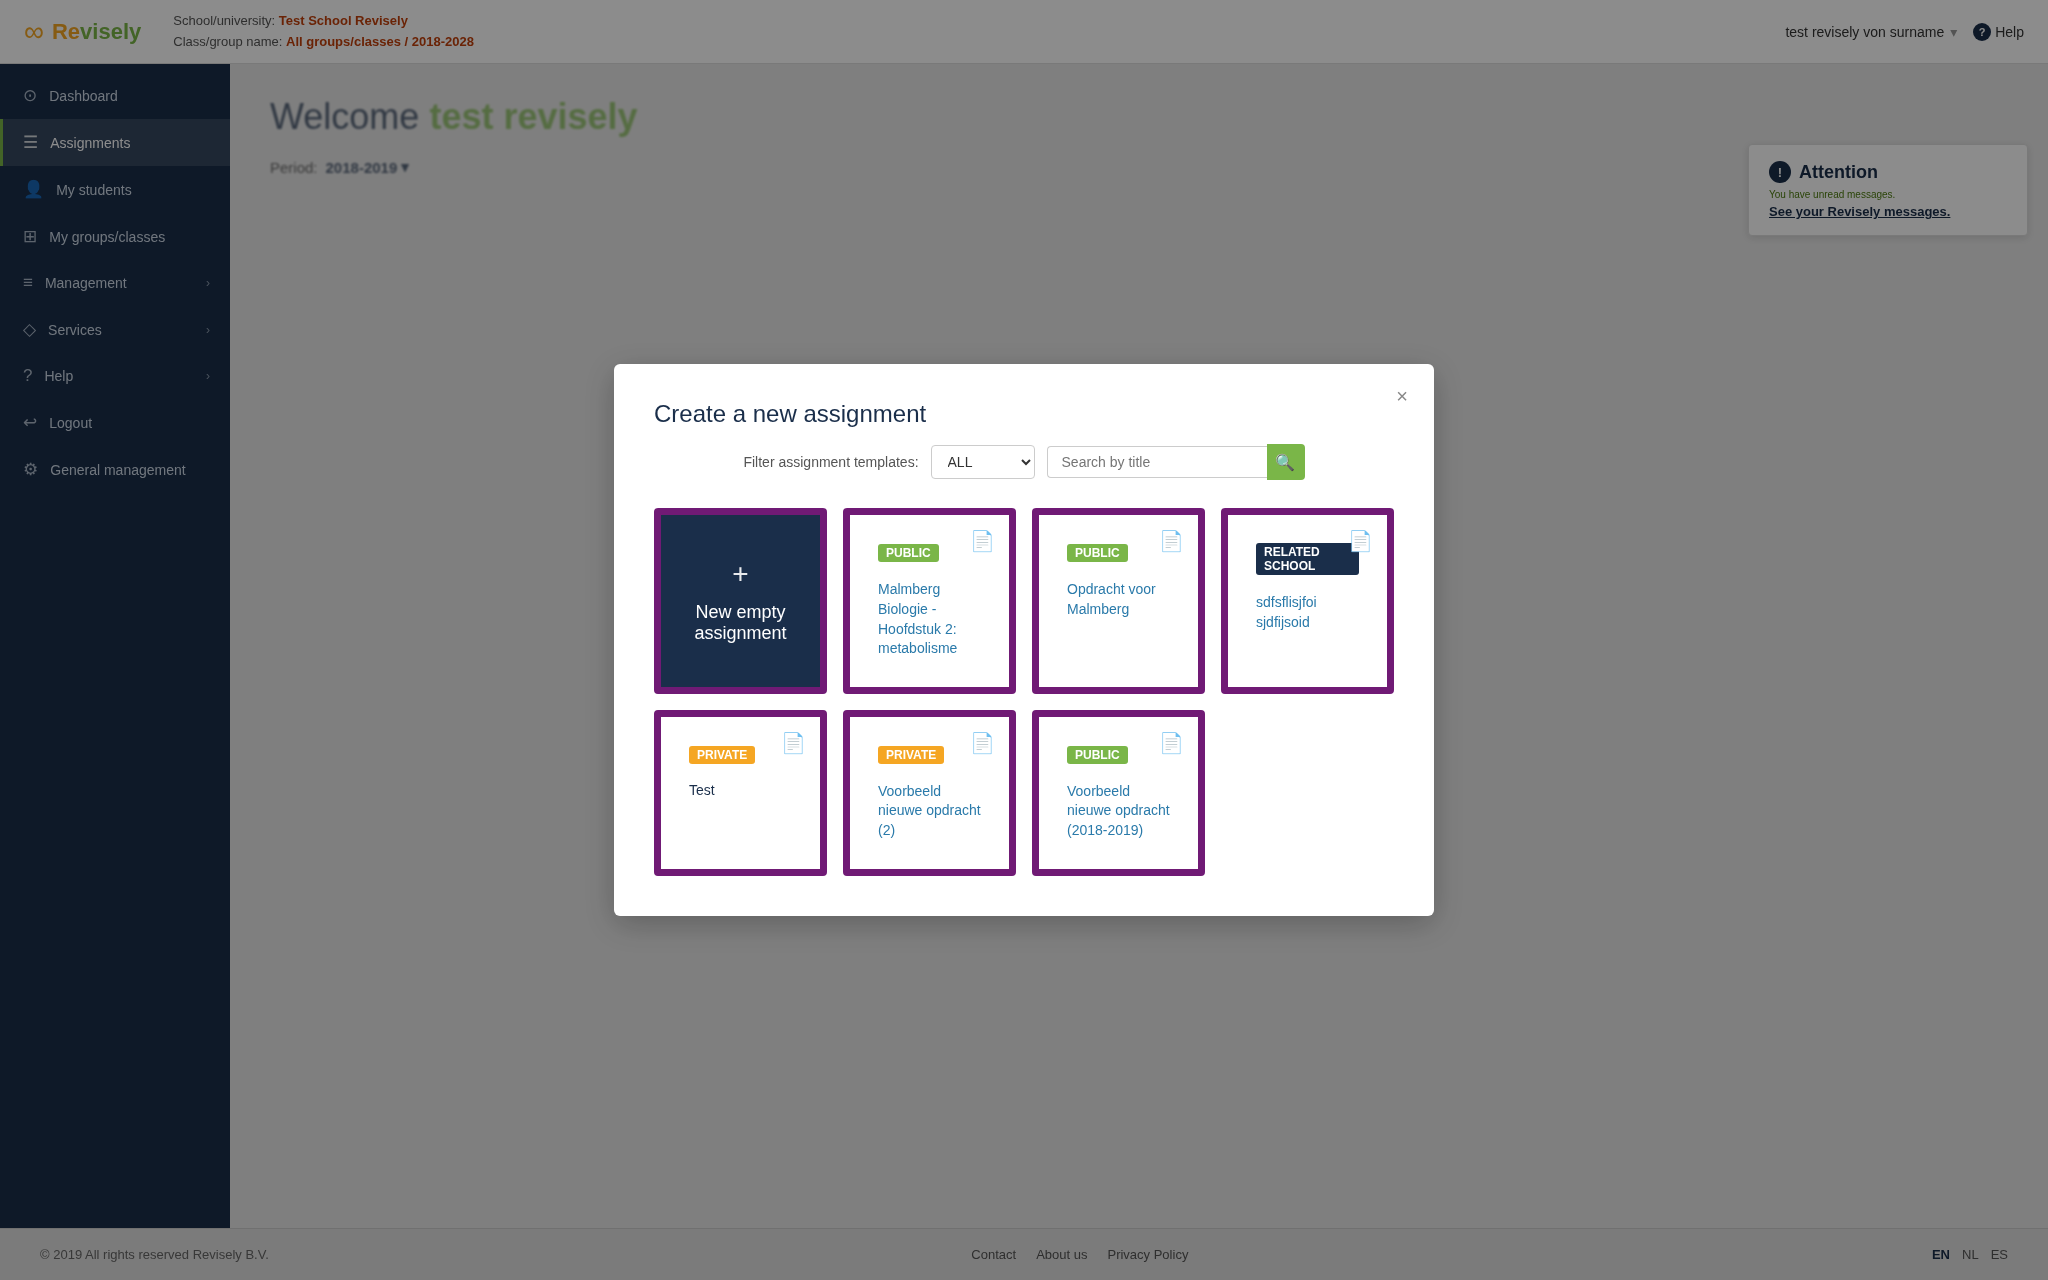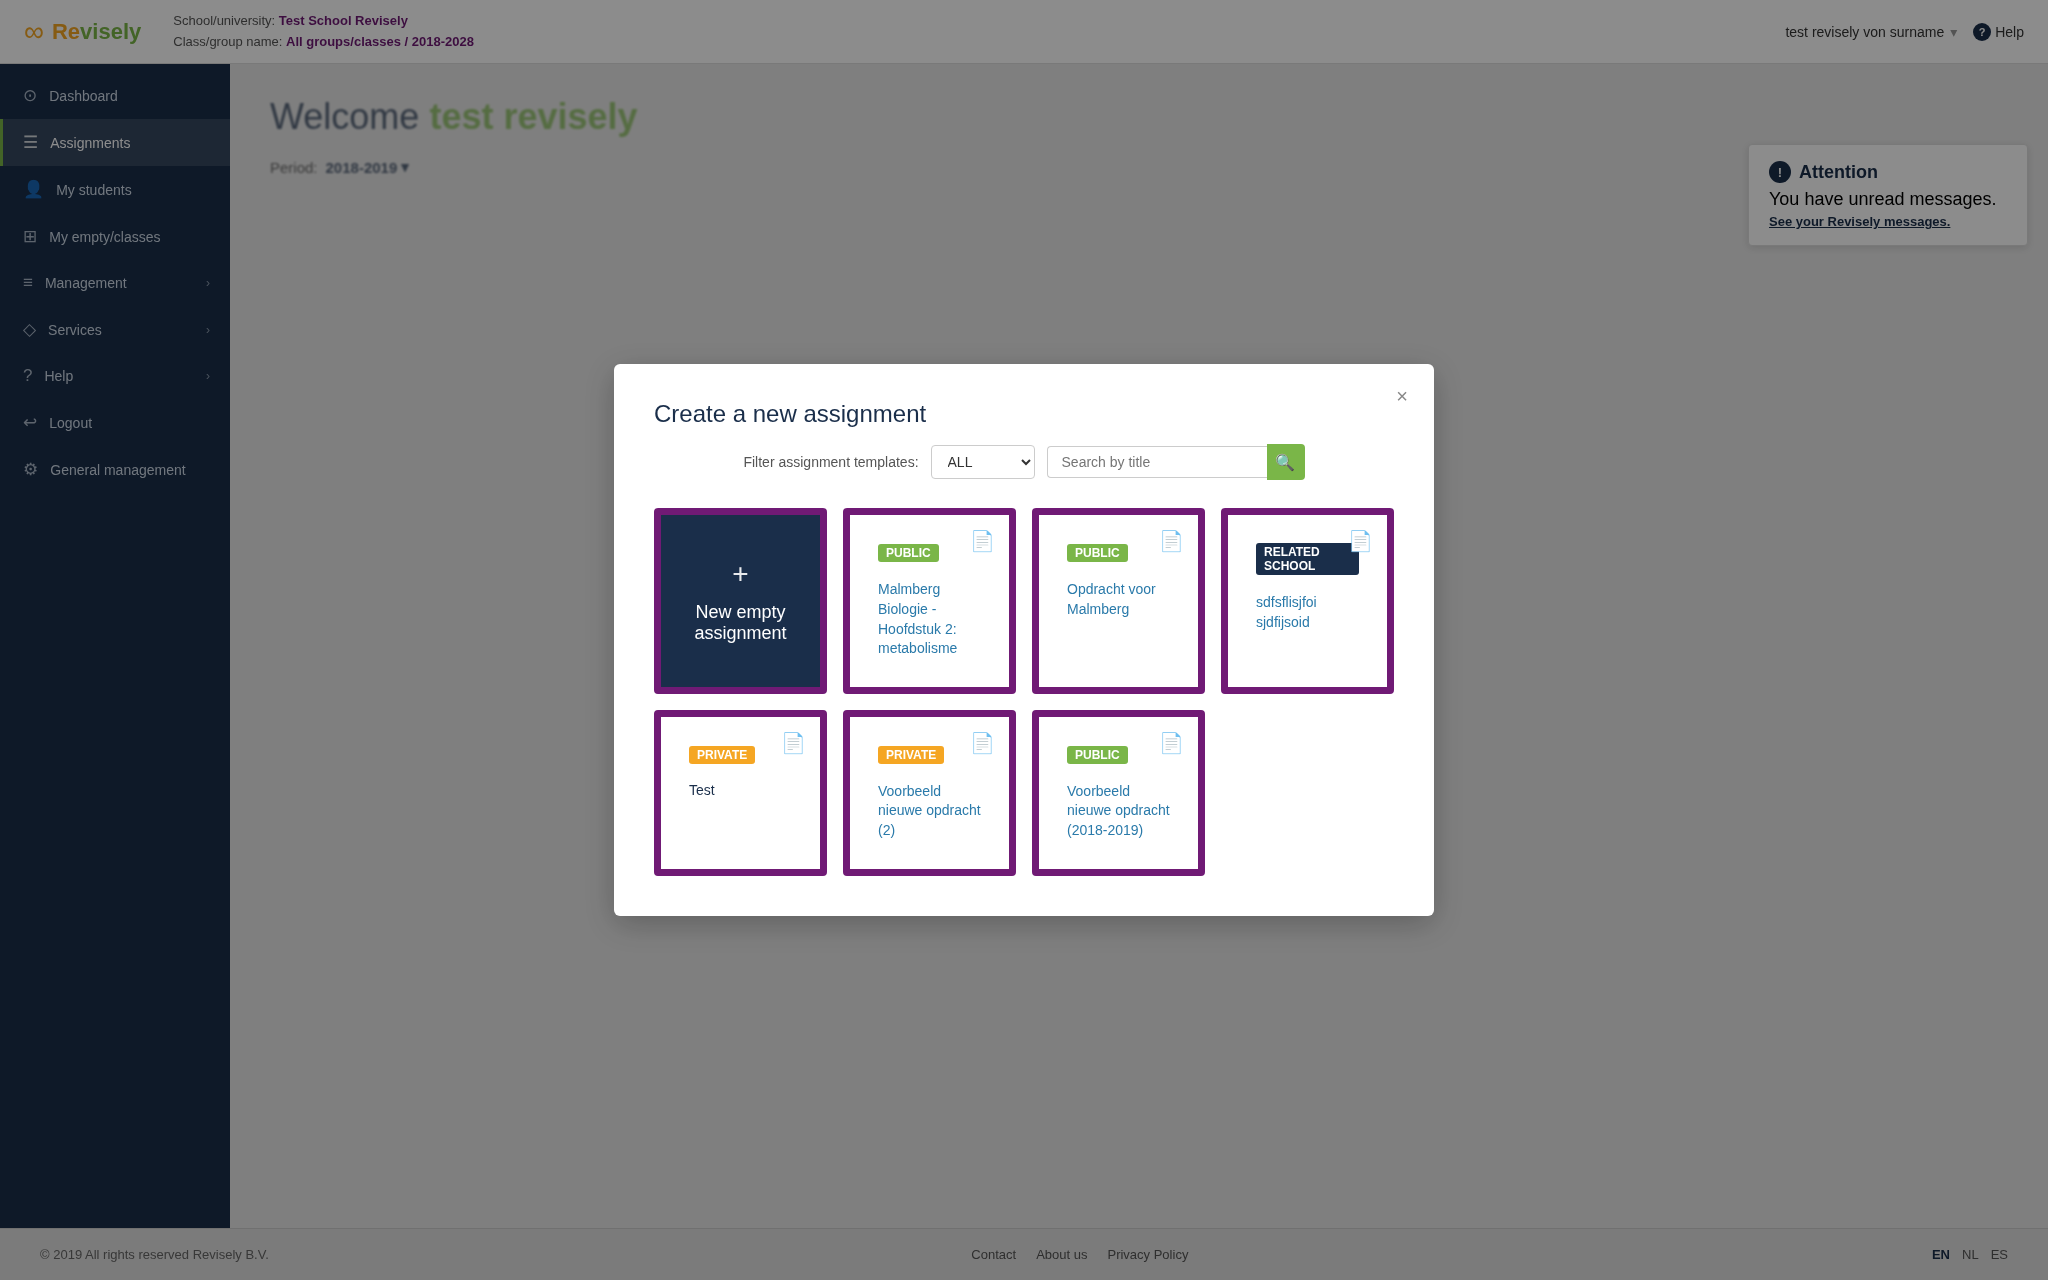--- a/index.html
+++ b/index.html
@@ -15,21 +15,21 @@
       padding: 0 24px;
       height: 64px;
       flex-shrink: 0;
     }
     .top-bar-left { display: flex; align-items: center; gap: 32px; }
     .logo { display: flex; align-items: center; gap: 8px; }
     .logo-icon { font-size: 28px; color: #f5a623; }
     .logo-text { font-size: 22px; font-weight: 700; color: #1a2e4a; }
     .logo-text span { color: #7ab648; }
     .school-info { font-size: 13px; color: #555; line-height: 1.6; }
-    .school-info strong { color: #701a75; }
+    .school-info strong { color: #c2410c; }
     .top-bar-right { display: flex; align-items: center; gap: 16px; }
     .user-menu { display: flex; align-items: center; gap: 6px; font-size: 14px; color: #333; cursor: pointer; }
     .user-menu-caret { color: #999; }
     .help-btn { display: flex; align-items: center; gap: 4px; font-size: 14px; color: #333; cursor: pointer; }
     .help-btn .help-circle { width: 18px; height: 18px; border-radius: 50%; background: #1a2e4a; color: #fff; display: flex; align-items: center; justify-content: center; font-size: 11px; font-weight: bold; }
 
     
     .main-layout { display: flex; flex: 1; }
 
     
@@ -82,21 +82,21 @@
       border: 1px solid #ddd;
       border-radius: 4px;
       padding: 16px 20px;
       width: 280px;
       box-shadow: 0 2px 8px rgba(0,0,0,0.12);
       z-index: 5;
     }
     .attention-header { display: flex; align-items: center; gap: 8px; margin-bottom: 6px; }
     .attention-icon { width: 22px; height: 22px; border-radius: 50%; background: #1a2e4a; color: #fff; display: flex; align-items: center; justify-content: center; font-size: 13px; font-weight: bold; flex-shrink: 0; }
     .attention-title { font-size: 18px; font-weight: 600; color: #1a2e4a; }
-    .attention-body { font-size: 18px; color: #000000; margin-bottom: 4px; }
+    .attention-body { font-size: 10px; color: #4d7c0f; margin-bottom: 4px; }
     .attention-link { font-size: 13px; color: #1a2e4a; font-weight: 600; text-decoration: underline; cursor: pointer; }
 
     
     .modal-overlay {
       position: fixed;
       top: 0; left: 0; right: 0; bottom: 0;
       background: rgba(0,0,0,0.45);
       z-index: 100;
       display: flex;
       align-items: center;
@@ -286,21 +286,21 @@
     <div class="sidebar-item active">
       <span class="sidebar-icon">☰</span>
       <span>Assignments</span>
     </div>
     <div class="sidebar-item">
       <span class="sidebar-icon">👤</span>
       <span>My students</span>
     </div>
     <div class="sidebar-item">
       <span class="sidebar-icon">⊞</span>
-      <span>My empty/classes</span>
+      <span>My groups/classes</span>
     </div>
     <div class="sidebar-item">
       <span class="sidebar-icon">≡</span>
       <span>Management</span>
       <span class="chevron">›</span>
     </div>
     <div class="sidebar-item">
       <span class="sidebar-icon">◇</span>
       <span>Services</span>
       <span class="chevron">›</span>

